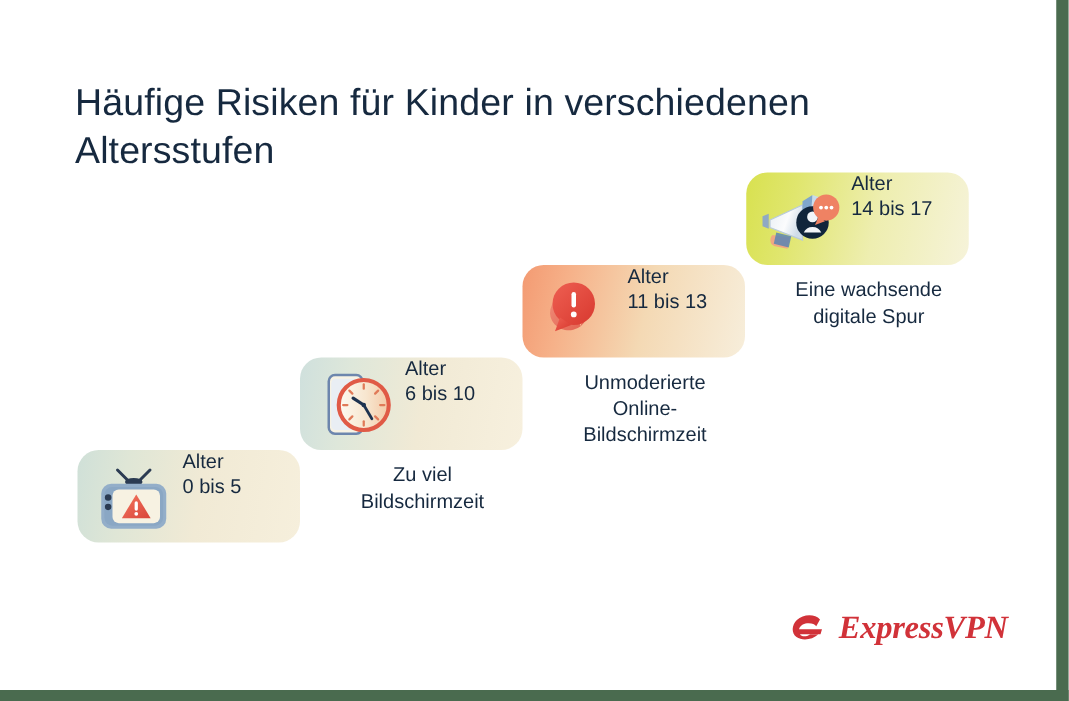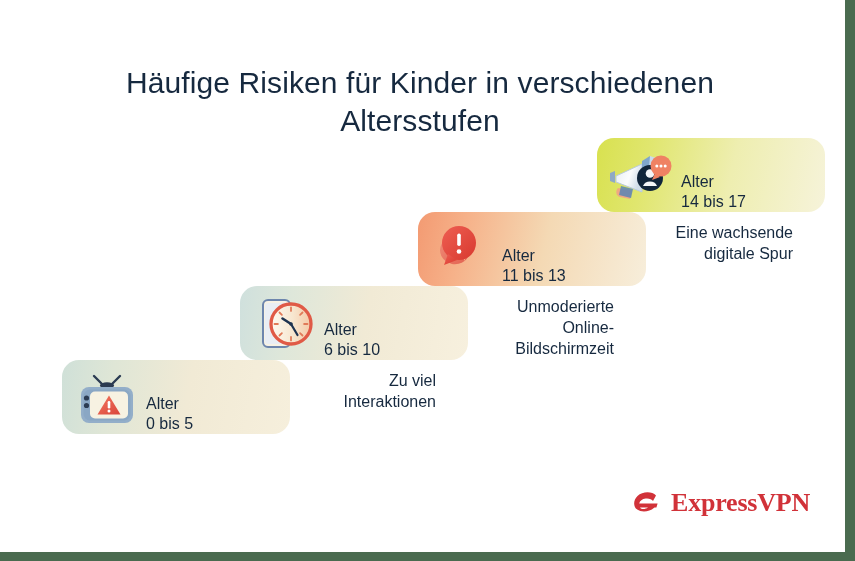--- a/index.html
+++ b/index.html
@@ -29,65 +29,64 @@
     width: 855px; height: 9px;
     background: #4a6b4f;
   }
 
   
   #page-title {
     position: absolute;
     left: 60px;
     top: 44px;
     width: 720px;
-    text-align: center;
     font-size: 30px;
     line-height: 38px;
     font-weight: 400;
     color: #16293f;
     letter-spacing: 0.1px;
   }
 
   
   #staircase {
     position: absolute;
     left: 0; top: 0;
     width: 845px; height: 552px;
   }
   .step {
     position: absolute;
     width: 196px;
   }
   .step-card {
     position: relative;
-    width: 228px;
+    width: 178px;
     height: 74px;
     border-radius: 17px;
     display: flex;
-    align-items: flex-end;
+    align-items: flex-start;
     overflow: hidden;
   }
   .step-icon {
     width: 74px;
     min-width: 74px;
     height: 74px;
     position: relative;
     margin-left: 8px;
   }
   .step-icon svg { display: block; width: 100%; height: 100%; }
   .step-age {
     font-size: 16px;
     line-height: 20px;
     color: #16293f;
     padding-left: 2px;
     white-space: pre-line;
   }
   .step-caption {
     width: 196px;
-    text-align: right;
+    text-align: center;
     font-size: 16px;
     line-height: 21px;
     color: #16293f;
     margin-top: 10px;
     white-space: pre-line;
   }
 
   
   #step-0 { left: 62px;  top: 360px; }
   #step-0 .step-card {
@@ -105,22 +104,23 @@
   #step-3 .step-card {
     background: linear-gradient(103deg, #d8e14f 0%, #e0e66e 22%, #eeeeb0 58%, #f6f3da 100%);
   }
 
   
   #logo {
     position: absolute;
     left: 630px;
     top: 487px;
     display: flex;
-    align-items: center;
+    align-items: flex-start;
     gap: 9px;
+    font-style: italic;
   }
   #logo-mark { width: 32px; height: 32px; display: block; }
   #logo-wordmark {
     font-family: "Liberation Serif", serif;
     font-size: 26px;
     font-weight: 700;
     color: #d13239;
     letter-spacing: -0.2px;
   }
 </style>
@@ -187,21 +187,21 @@
           </g>
           <path d="M43 38 L34.5 32.5" stroke="#1e3350" stroke-width="2.6" stroke-linecap="round"></path>
           <path d="M43 38 L49.5 49" stroke="#1e3350" stroke-width="2.2" stroke-linecap="round"></path>
           <circle cx="43" cy="38" r="1.8" fill="#1e3350"></circle>
         </svg>
       </div>
       <div class="step-age">Alter
 6 bis 10</div>
     </div>
     <div class="step-caption">Zu viel
-Interaktionen</div>
+Bildschirmzeit</div>
   </div>
 
   <div class="step" id="step-2">
     <div class="step-card">
       <div class="step-icon">
         <svg viewBox="0 0 74 74" xmlns="http://www.w3.org/2000/svg">
           <defs>
             <linearGradient id="bub1" x1="0" y1="0" x2="1" y2="1">
               <stop offset="0%" stop-color="#ee5f52"></stop>
               <stop offset="100%" stop-color="#d8392f"></stop>

